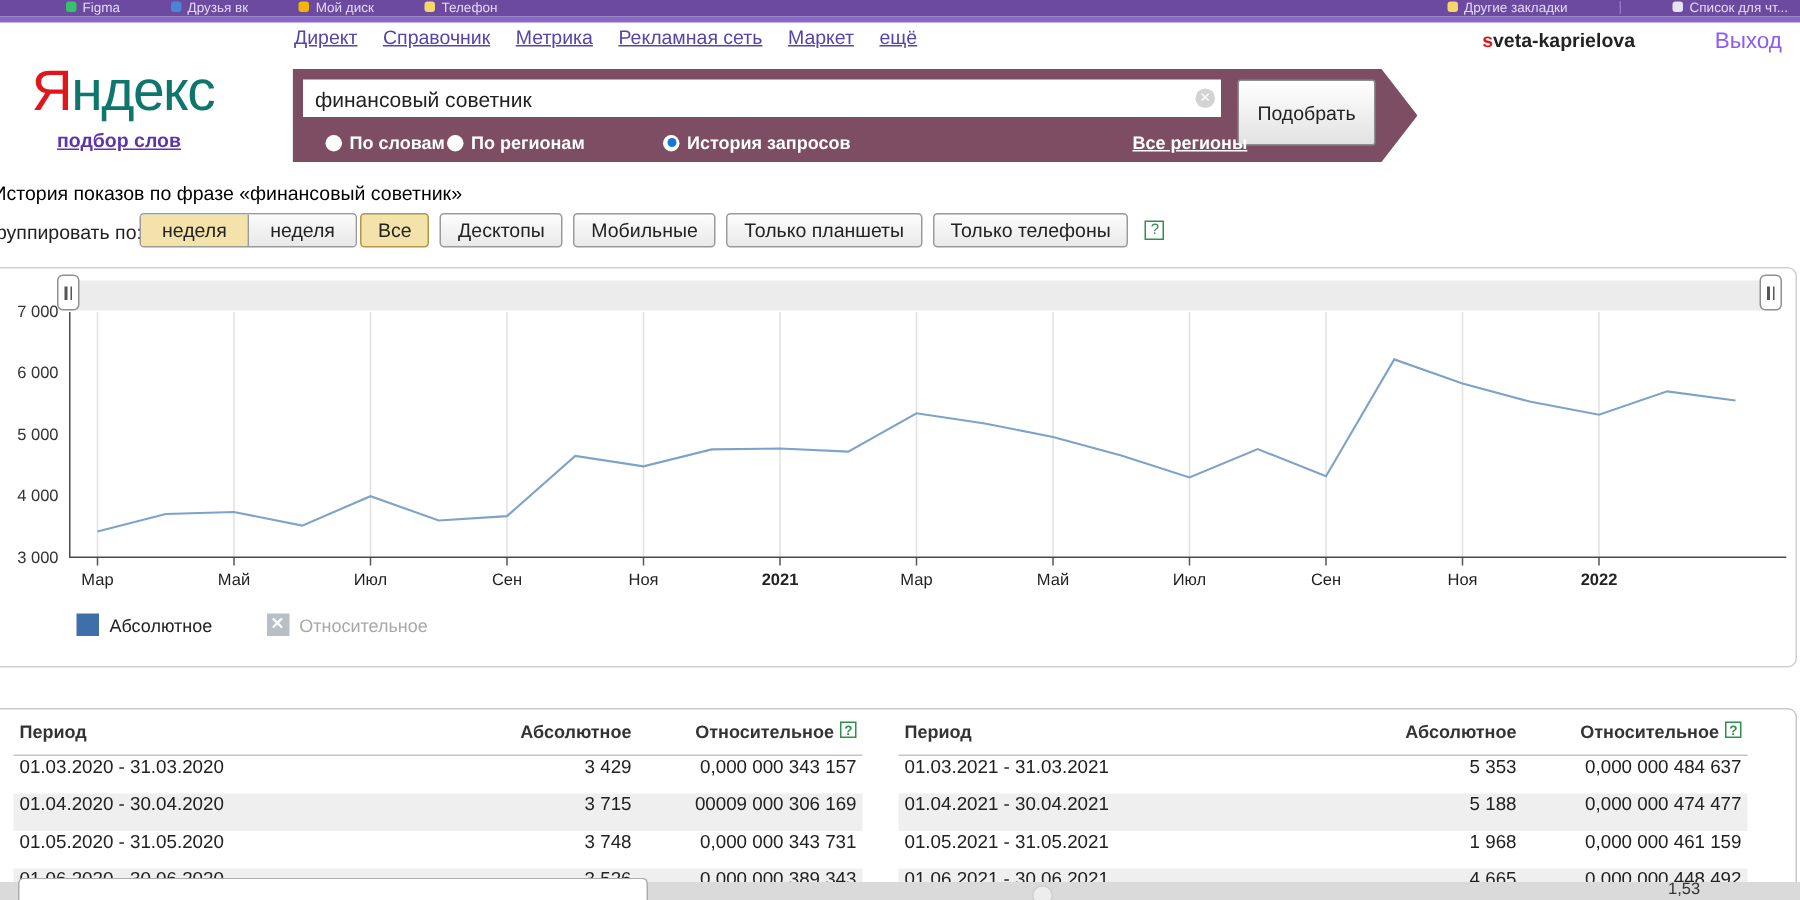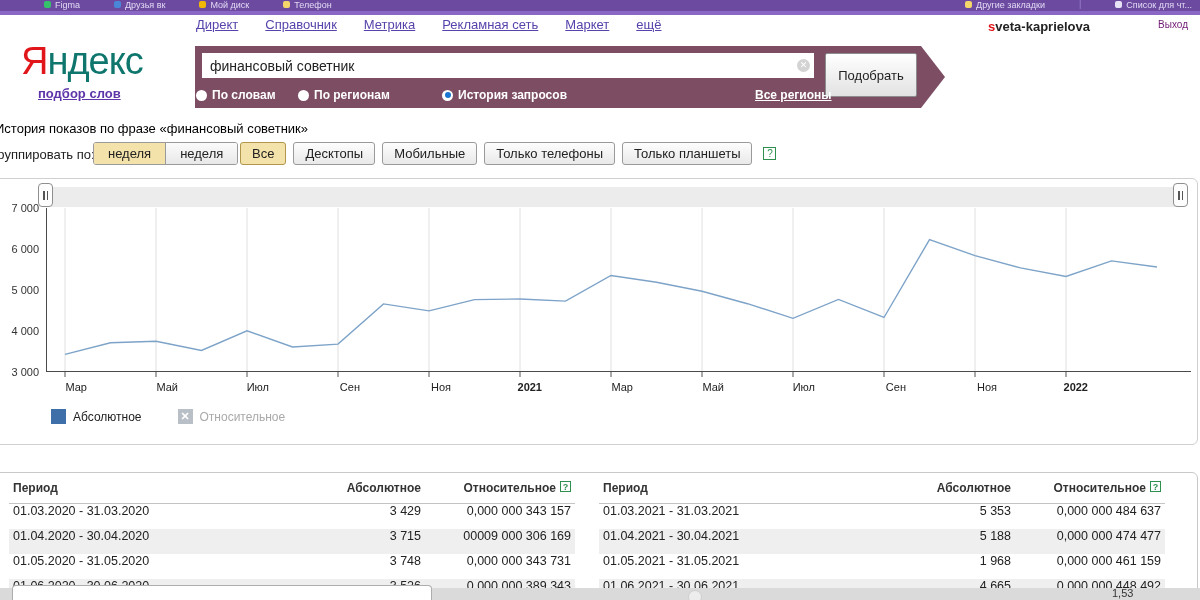--- a/index.html
+++ b/index.html
@@ -10,25 +10,25 @@
   
   .bm-bar{position:absolute;left:0;top:0;width:1200px;height:11px;background:#6b4aa0;display:flex;justify-content:space-between;overflow:hidden;padding:0 8px}
   .bm-group{display:flex;gap:34px;align-items:center;margin-top:-2px}
   .bm-group.left{padding-left:36px}
   .bm-item{display:flex;gap:4px;align-items:center;font-size:9px;color:#e3daf4;white-space:nowrap}
   .bm-ico{width:7px;height:7px;border-radius:2px;display:inline-block;flex:none}
   .bm-sep{color:#9d86cc;font-size:9px;margin-top:-2px}
   .purple-strip{position:absolute;left:0;top:11px;width:1200px;height:4px;background:#8a67c5}
 
   
-  .top-nav{position:absolute;left:196px;top:17px;display:flex;gap:27px}
+  .top-nav{position:absolute;left:196px;top:17px;display:flex;gap:17px}
   .top-nav a{color:#5743ab;text-decoration:underline;font-size:13px}
   .user-name{position:absolute;top:19px;right:110px;font-weight:bold;font-size:13px;color:#222}
   .user-name::first-letter{color:#e0161b}
-  .logout{position:absolute;top:19px;right:12px;color:#701a75;font-size:10px}
+  .logout{position:absolute;top:19px;right:12px;color:#8b5cf6;font-size:15px}
 
   
   .logo{position:absolute;left:21px;top:40px;font-size:38px;color:#0f766e;letter-spacing:-1px}
   .logo::first-letter{color:#e0161b}
   .logo-sub{position:absolute;left:38px;top:86px;font-size:13px;font-weight:bold;color:#5e35a8;text-decoration:underline}
 
   
   .search-wrap{position:absolute;left:195px;top:46px;width:750px;height:62px;background:#7d4e63;
     clip-path:polygon(0 0,726px 0,750px 31px,726px 62px,0 62px)}
   .search-input{position:absolute;left:7px;top:7px;width:612px;height:25px;border:none;background:#fff;font-size:14px;padding:0 24px 0 8px;color:#222;font-family:inherit}
@@ -55,21 +55,21 @@
 
   
   .chart-card{position:absolute;left:-8px;top:178px;width:1206px;height:267px;background:#fff;border:1px solid #d0d0d0;border-radius:6px}
   .slider-track{position:absolute;left:52px;top:8px;width:1140px;height:20px;background:#ececec}
   .handle{position:absolute;top:4px;width:15px;height:24px;background:#fdfdfd;border:1px solid #8f8f8f;border-radius:4px;display:flex;align-items:center;justify-content:center;gap:2px;cursor:ew-resize;z-index:3}
   .handle i{display:block;width:1.5px;height:9px;background:#555}
   .handle.left{left:45px}.handle.right{left:1180px}
   .y-labels span{position:absolute;left:0;width:46px;text-align:right;font-size:11px;color:#333}
   .plot{position:absolute;left:53px;top:29px;width:1145px;height:172px}
   .x-labels{position:absolute;left:53px;top:202px;width:1145px;height:14px}
-  .x-labels span{position:absolute;width:44px;text-align:right;font-size:11px;color:#222}
+  .x-labels span{position:absolute;width:44px;text-align:center;font-size:11px;color:#222}
   .x-labels span.bold{font-weight:bold}
   .legend{position:absolute;left:58px;top:230px;display:flex;gap:36px;align-items:center}
   .leg-item{display:flex;gap:7px;align-items:center;font-size:12px;color:#222;cursor:pointer}
   .leg-sq{width:15px;height:15px;flex:none}
   .leg-sq.abs{background:#3e6fa8}
   .leg-sq.rel{background:#b9bfc7;color:#fff;font-size:11px;line-height:15px;text-align:center;font-weight:bold}
   .leg-item.rel{color:#a9a9a9}
 
   
   .tables-card{position:absolute;left:-8px;top:472px;width:1206px;height:170px;background:#fff;border:1px solid #c9c9c9;border-radius:6px 6px 0 0}
@@ -135,21 +135,21 @@
 <div class="user-name">sveta-kaprielova</div>
 <a class="logout">Выход</a>
 <div class="logo">Яндекс</div>
 <a class="logo-sub">подбор слов</a>
 
 <div class="search-wrap">
   <input class="search-input" value="финансовый советник" style="">
   <span class="clear-x">✕</span>
   <button class="submit-btn">Подобрать</button>
   <div class="modes" id="modes">
-      <div class="mode" style="left: 1px;">
+      <div class="mode" style="left: 22px;">
         <span class="radio"></span>
         <span>По словам</span>
       </div>
       <div class="mode" style="left: 103px;">
         <span class="radio"></span>
         <span>По регионам</span>
       </div>
       <div class="mode selected" style="left: 247px;">
         <span class="radio"></span>
         <span>История запросов</span>
@@ -161,22 +161,22 @@
 <div class="page-title">История показов по фразе «финансовый советник»</div>
 <div class="group-label">Группировать по:</div>
 <div class="btn-group" id="btn-group">
     <button class="gbtn active">неделя</button>
     <button class="gbtn">неделя</button>
   </div>
 <div class="device-row" id="device-row">
     <button class="dbtn active">Все</button>
     <button class="dbtn">Десктопы</button>
     <button class="dbtn">Мобильные</button>
+    <button class="dbtn">Только планшеты</button>
     <button class="dbtn">Только телефоны</button>
-    <button class="dbtn">Только планшеты</button>
     <span class="help-q">?</span>
   </div>
 
 <div class="chart-card">
   <div class="slider-track"></div>
   <div class="handle left">
       <i></i>
       <i></i>
     </div>
   <div class="handle right">

